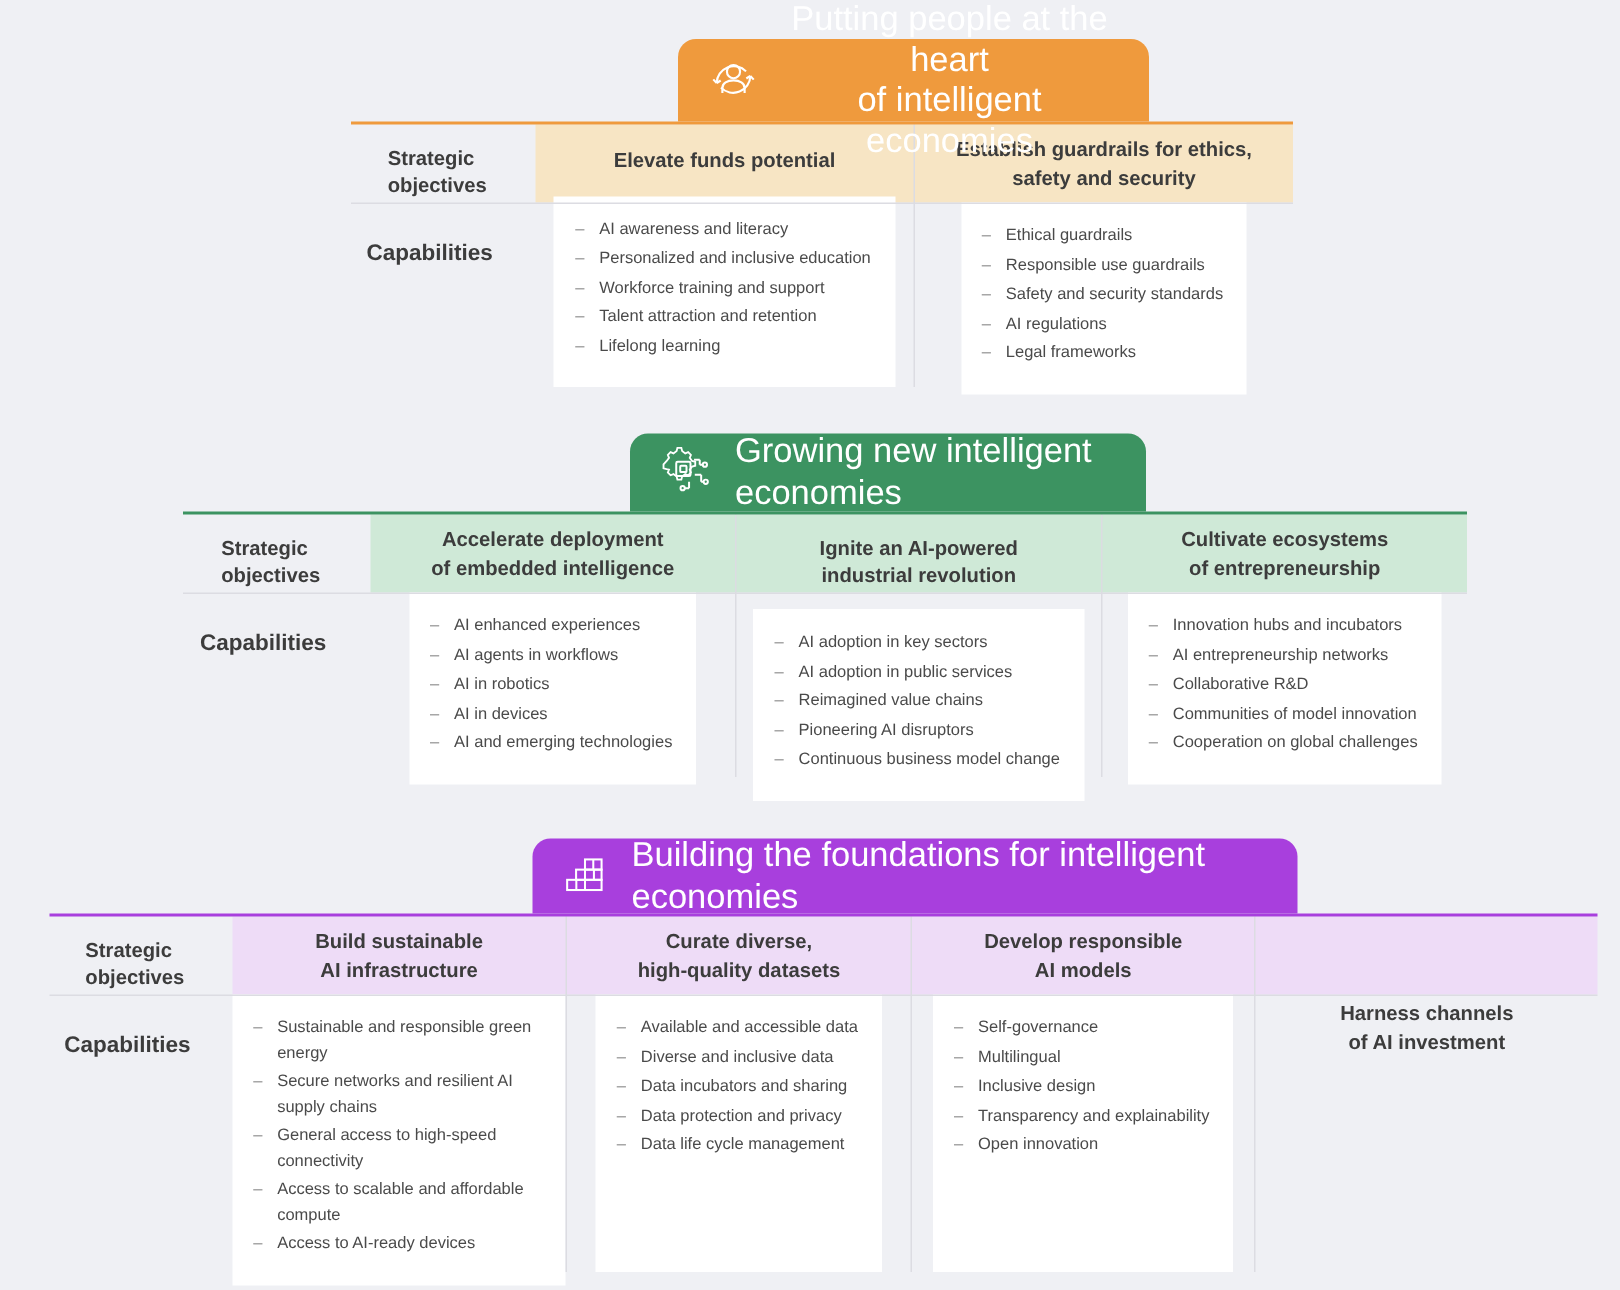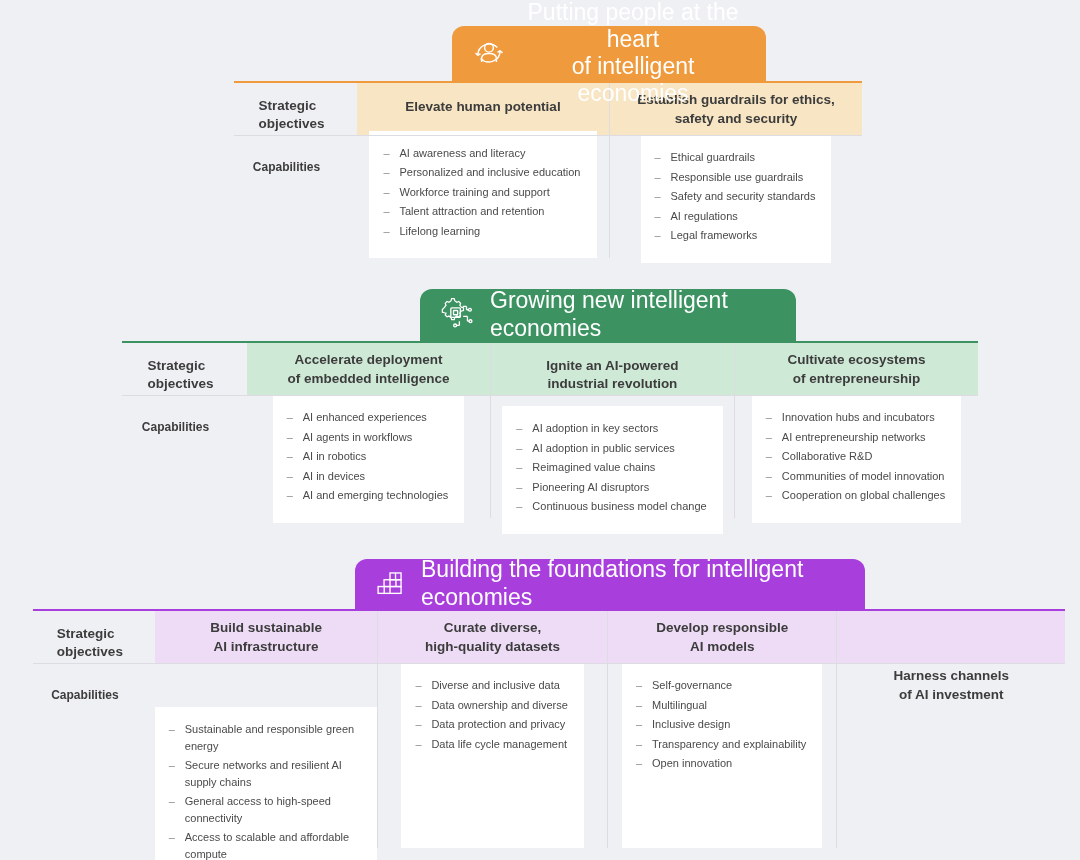--- a/index.html
+++ b/index.html
@@ -88,21 +88,21 @@
     box-sizing: border-box;
     background: #ffffff;
     flex: 1 1 auto;
     padding: 14px 16px 16px 14px;
   }
   .tbl .col.label-col .body {
     background: transparent;
     padding-left: 0;
     padding-right: 18px;
     font-weight: bold;
-    font-size: 12px;
+    font-size: 15px;
   }
   .tbl ul {
     margin: 0;
     padding: 0;
     list-style: none;
   }
   .tbl li {
     font-size: 11px;
     line-height: 1.5;
     position: relative;
@@ -167,21 +167,21 @@
 
   <div class="tbl" style="left:234px; top:83px; width:628px; height:175px;">
 
     <div class="col label-col" style="width:123px;">
       <div class="head">Strategic
 objectives</div>
       <div class="body">Capabilities</div>
     </div>
 
     <div class="col" style="width:252px;">
-      <div class="head" style="height:52px; background:transparent;">Elevate human potential</div>
+      <div class="head" style="height:52px; background:transparent;">Elevate funds potential</div>
       <div class="body">
         <ul>
           <li>AI awareness and literacy</li>
           <li>Personalized and inclusive education</li>
           <li>Workforce training and support</li>
           <li>Talent attraction and retention</li>
           <li>Lifelong learning</li>
         </ul>
       </div>
     </div>
@@ -199,21 +199,21 @@
           <li>AI regulations</li>
           <li>Legal frameworks</li>
         </ul>
       </div>
     </div>
   </div>
 </div>
 
 <div class="section">
 
-  <div class="banner" style="left:420px; top:289px; width:376px; height:52px; background:#3c9361; border-radius:12px 12px 0 0;justify-content:space-between;">
+  <div class="banner" style="left:420px; top:289px; width:344px; height:52px; background:#3c9361; border-radius:12px 12px 0 0;justify-content:space-between;">
     <span class="icon">
       <svg viewBox="0 0 40 40" fill="none" stroke="#ffffff" stroke-width="1.4">
         <path d="M9 13.5l1.8-2.4-.9-2.2 2.1-2.1 2.2.9 2.4-1.8.6-2.4h3l.6 2.4 2.4 1.8 2.2-.9 2.1 2.1-.9 2.2 1.8 2.4 2.4.6v3l-2.4.6-1.8 2.4.9 2.2-2.1 2.1-2.2-.9-2.4 1.8-.6 2.4h-3l-.6-2.4-2.4-1.8-2.2.9-2.1-2.1.9-2.2L9 19.7l-2.4-.6v-3z" transform="translate(-1.5,-0.5) scale(0.92)"></path>
         <rect x="13.5" y="12.5" width="10" height="10" rx="1"></rect>
         <rect x="16.3" y="15.3" width="4.4" height="4.4" rx="0.6"></rect>
         <path d="M26 11h4M30 11v3.5M30 14.5h2.5"></path>
         <circle cx="33.6" cy="14.5" r="1.5"></circle>
         <path d="M26.5 21.5h4.5M31 21.5v5M31 26.5h2"></path>
         <circle cx="34.2" cy="26.5" r="1.5"></circle>
         <path d="M22.5 26.5v4.5M22.5 31h-3"></path>
@@ -303,43 +303,44 @@
   <div class="hrule" style="left:33px; top:663px; width:1032px;"></div>
 
   <div class="tbl" style="left:33px; top:611px; width:1032px; height:237px;">
 
     <div class="col label-col" style="width:122px;">
       <div class="head">Strategic
 objectives</div>
       <div class="body">Capabilities</div>
     </div>
 
-    <div class="col" style="width:223px;gap:44px;">
+    <div class="col" style="width:223px;">
       <div class="head" style="height:52px; background:transparent;">Build sustainable
 AI infrastructure</div>
       <div class="body">
         <ul>
           <li>Sustainable and responsible green energy</li>
           <li>Secure networks and resilient AI supply chains</li>
           <li>General access to high-speed connectivity</li>
           <li>Access to scalable and affordable compute</li>
           <li>Access to AI-ready devices</li>
         </ul>
       </div>
     </div>
 
     <div class="vdiv"></div>
 
     <div class="col" style="width:229px;">
       <div class="head" style="height:52px; background:transparent;">Curate diverse,
 high-quality datasets</div>
       <div class="body">
         <ul>
+          <li>Available and accessible data</li>
           <li>Diverse and inclusive data</li>
-          <li>Data ownership and diverse</li>
+          <li>Data incubators and sharing</li>
           <li>Data protection and privacy</li>
           <li>Data life cycle management</li>
         </ul>
       </div>
     </div>
 
     <div class="vdiv"></div>
 
     <div class="col" style="width:229px;">
       <div class="head" style="height:52px; background:transparent;">Develop responsible

